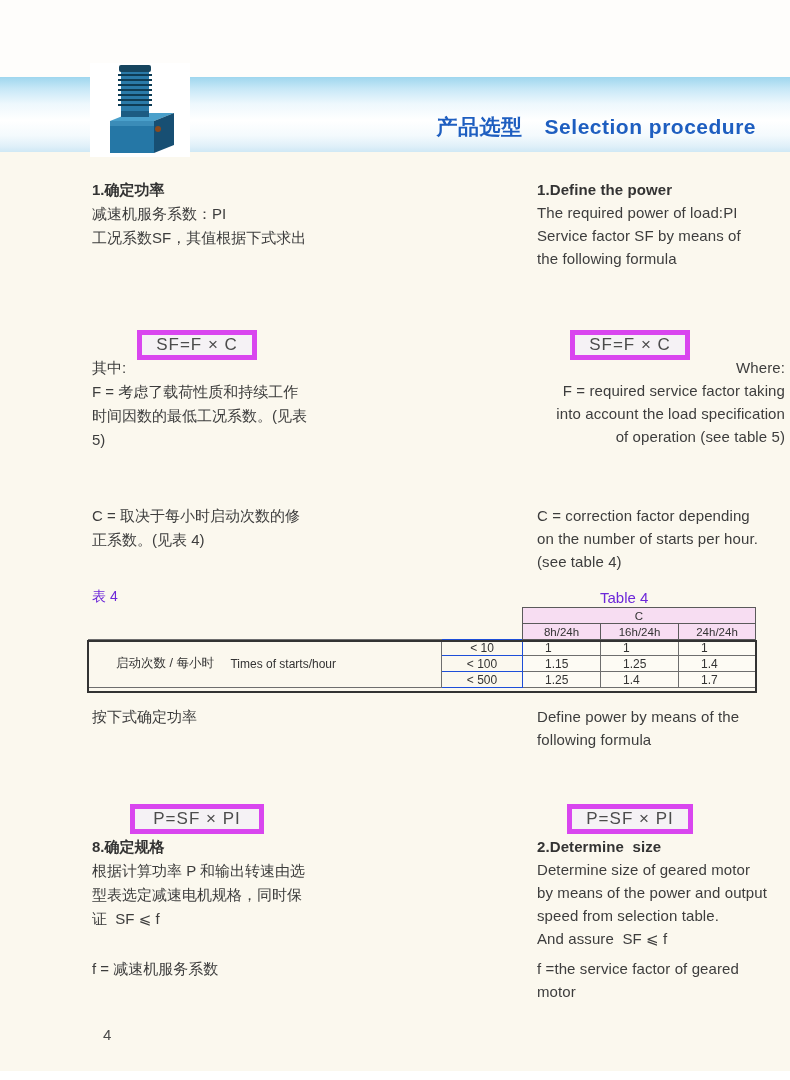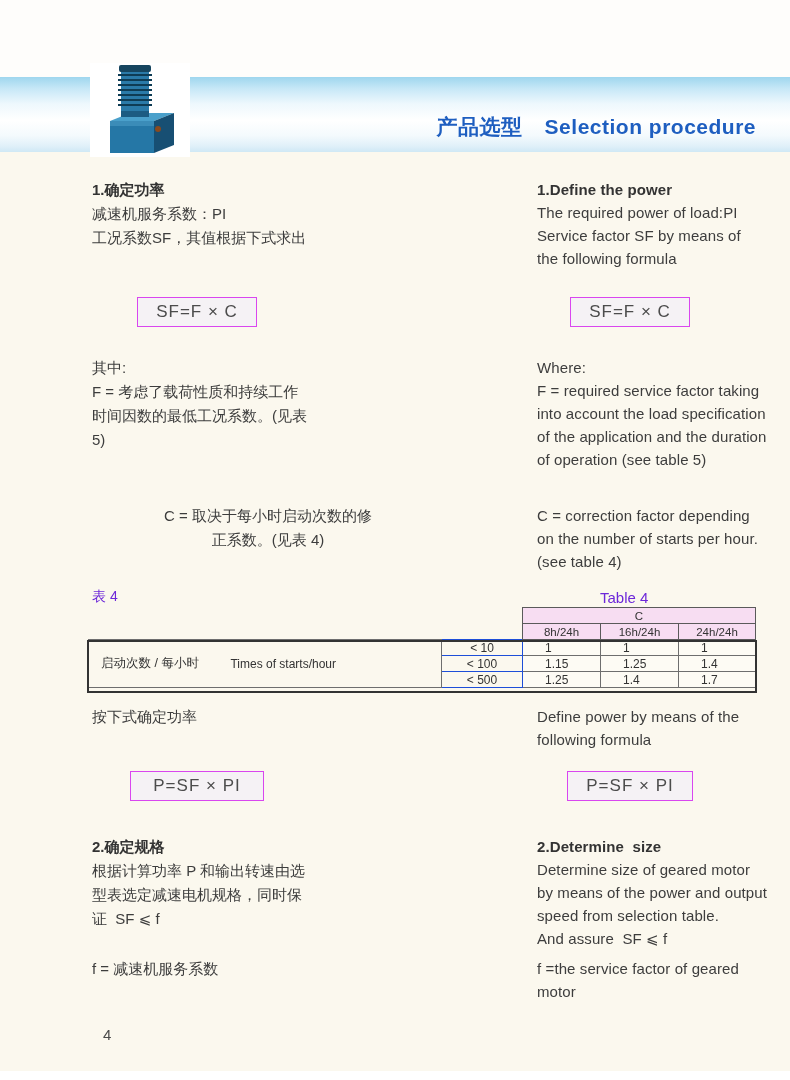--- a/index.html
+++ b/index.html
@@ -34,36 +34,36 @@
   
   .col-zh { position:absolute; left:92px;  width:352px; }
   .col-en { position:absolute; left:537px; width:248px; }
   .ln { font-size:15px; line-height:24px; white-space:pre-wrap; }
   .col-en .ln { line-height:23px; letter-spacing:.1px; }
   .ln.hd { font-weight:bold; color:#333; }
 
   
   .formula {
     position:absolute; height:30px;
-    background:#f5f2f5; border:1px solid #d946ef;
+    background:#f5f2f5; border:5px solid #d946ef;
     display:flex; align-items:center; justify-content:center;
-    font-size:17px; color:#4c4c4c; letter-spacing:1px; white-space:pre;
+    font-size:17px; color:#4c4c4c; letter-spacing:1px; white-space:pre;margin-top:33px;
   }
 
   
   .tbl-label { position:absolute; font-size:14px; color:#6d28d9; }
   table.t4 { position:absolute; left:88px; top:607px; border-collapse:collapse; table-layout:fixed; }
   table.t4 td { height:16px; padding:0; font-size:12px; color:#333; text-align:center; vertical-align:middle; }
   table.t4 td.blank { border:none; background:transparent; }
   table.t4 td.pink  { background:#f7ddf2; border:1px solid #5a5a5a; font-size:11.5px; }
   table.t4 td.starts{ border:1px solid #1d4ed8; background:#fbf8ee; }
   table.t4 td.val   { border:1px solid #6e6e6e; background:#fdfbf4; text-align:left; padding-left:22px; }
   table.t4 td.big   { border:1px solid #6e6e6e; background:#fbf8ee; }
   .bigcell { display:flex; align-items:center; width:100%; }
-  .bigcell .zh-lab { padding-left:12px; font-size:12.5px; }
+  .bigcell .zh-lab { padding-left:27px; font-size:12.5px; }
   .bigcell .en-lab { margin-left:auto; margin-right:105px; font-size:12px; }
   .t4-outline {
     position:absolute; left:87px; top:640px; width:670px; height:53px;
     border:2px solid #333333; pointer-events:none;
   }
 
   .page-num { position:absolute; left:103px; top:1026px; font-size:15px; color:#4a4a4a; }
 </style>
 </head>
 <body>
@@ -117,29 +117,28 @@
   <div class="formula" style="left:137px; top:297px; width:120px;">SF=F × C</div>
   <div class="formula" style="left:570px; top:297px; width:120px;">SF=F × C</div>
 
   <div class="col-zh" style="top:356px;">
     <div class="ln">其中:</div>
     <div class="ln">F = 考虑了载荷性质和持续工作</div>
     <div class="ln">时间因数的最低工况系数。(见表</div>
     <div class="ln">5)</div>
   </div>
 
-  <div class="col-en" style="top:356px;">
+  <div class="col-en" style="top:356px;text-align:right;">
     <div class="ln">Where:</div>
     <div class="ln">F = required service factor taking</div>
     <div class="ln">into account the load specification</div>
-    <div class="ln">of the application and the duration</div>
     <div class="ln">of operation (see table 5)</div>
   </div>
 
-  <div class="col-zh" style="top:504px;text-align:center;">
+  <div class="col-zh" style="top:504px;">
     <div class="ln">C = 取决于每小时启动次数的修</div>
     <div class="ln">正系数。(见表 4)</div>
   </div>
 
   <div class="col-en" style="top:504px;">
     <div class="ln">C = correction factor depending</div>
     <div class="ln">on the number of starts per hour.</div>
     <div class="ln">(see table 4)</div>
   </div>
 
@@ -198,21 +197,21 @@
   </div>
   <div class="col-en" style="top:705px;">
     <div class="ln">Define power by means of the</div>
     <div class="ln">following formula</div>
   </div>
 
   <div class="formula" style="left:130px; top:771px; width:134px;">P=SF × PI</div>
   <div class="formula" style="left:567px; top:771px; width:126px;">P=SF × PI</div>
 
   <div class="col-zh" style="top:835px;">
-    <div class="ln hd">2.确定规格</div>
+    <div class="ln hd">8.确定规格</div>
     <div class="ln">根据计算功率 P 和输出转速由选</div>
     <div class="ln">型表选定减速电机规格，同时保</div>
     <div class="ln">证  SF ⩽ f</div>
   </div>
 
   <div class="col-en" style="top:835px;">
     <div class="ln hd">2.Determine  size</div>
     <div class="ln">Determine size of geared motor</div>
     <div class="ln">by means of the power and output</div>
     <div class="ln">speed from selection table.</div>

